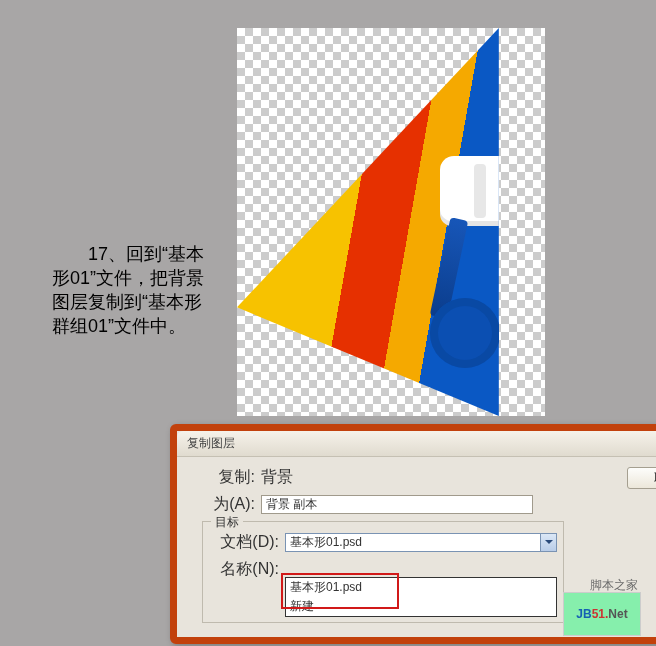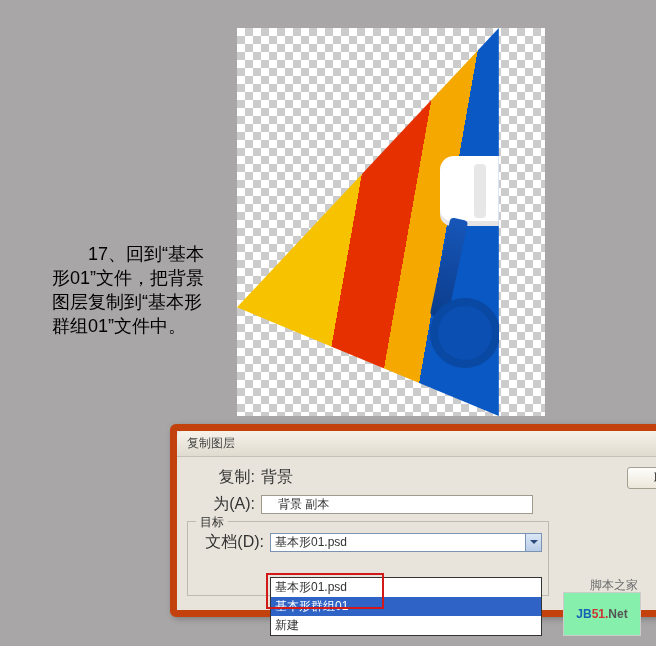--- a/index.html
+++ b/index.html
@@ -171,32 +171,33 @@
 }
 .row .val {
   flex: 1;
   font-size: 16px;
 }
 .textfield {
   flex: 1;
   height: 19px;
   background: #fff;
   border: 1px solid #a09a8c;
-  padding: 0 16px;
+  padding: 0 4px;
   font-size: 12px;
   display: flex;
   align-items: center;
   max-width: 272px;
 }
 .fieldset {
   border: 1px solid #bfbaae;
   margin-top: 6px;
   padding: 10px 0 36px 8px;
   position: relative;
   width: 362px;
+  margin-left: 15px;
 }
 .fieldset .legend {
   position: absolute;
   top: -8px;
   left: 8px;
   background: #e8e4dc;
   padding: 0 4px;
   font-size: 12px;
 }
 .select {
@@ -352,24 +353,26 @@
       <div class="legend">目标</div>
 
       <div class="row">
         <div class="lbl">文档(D):</div>
         <div class="select">
           <span>基本形01.psd</span>
           <div class="arrow"></div>
         </div>
       </div>
 
+      <div class="row" style="margin-top:4px;">
+        <div class="lbl">名称(N):</div>
+      </div>
 
       <div class="dropdown">
         <div class="opt">基本形01.psd</div>
-        <div class="opt sel">基本形群组01</div>
         <div class="opt">新建</div>
       </div>
 
       <div class="redbox"></div>
     </div>
   </div>
 </div>
 
 <div class="footer-logo">
   <div class="zh">脚本之家</div>

